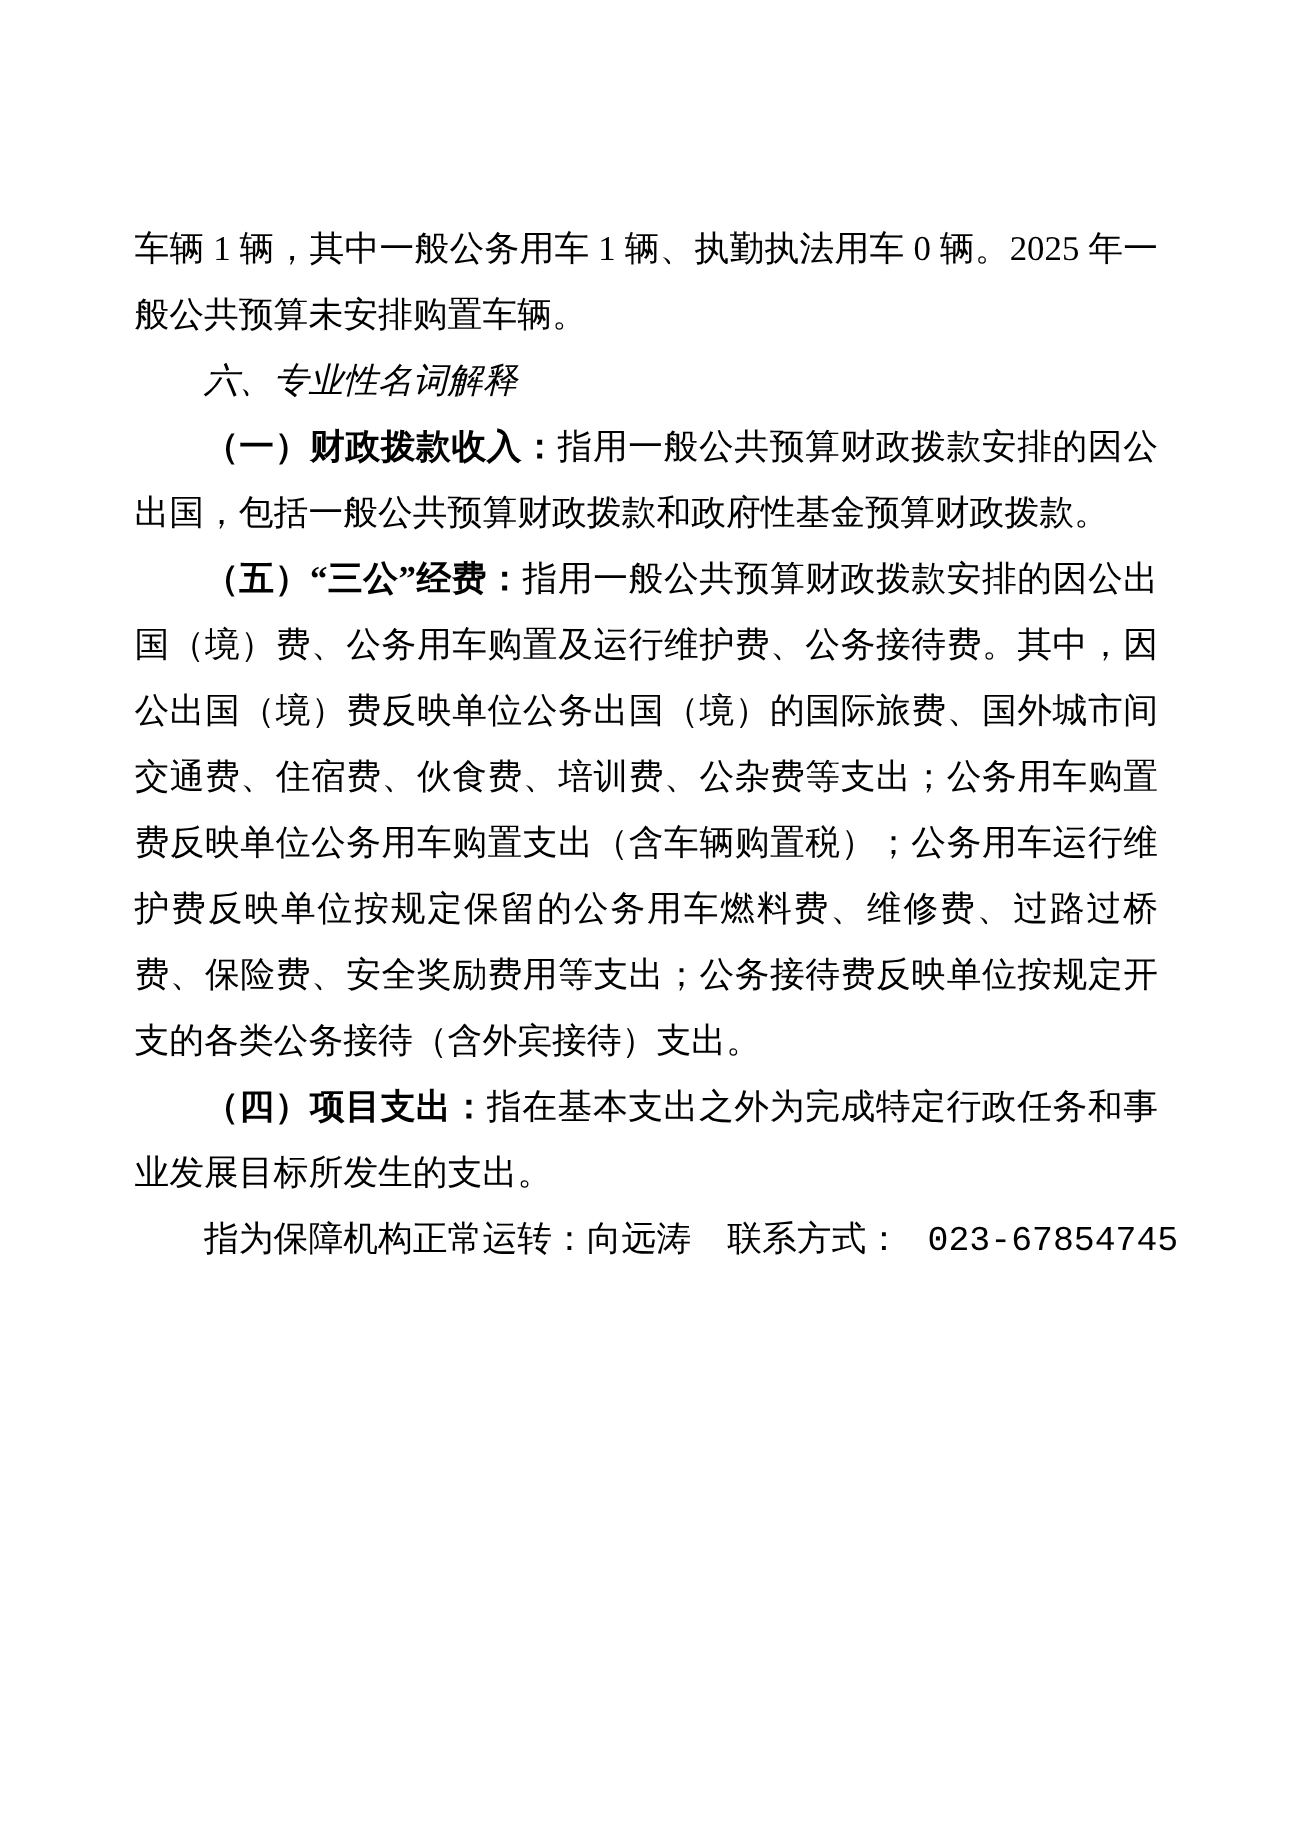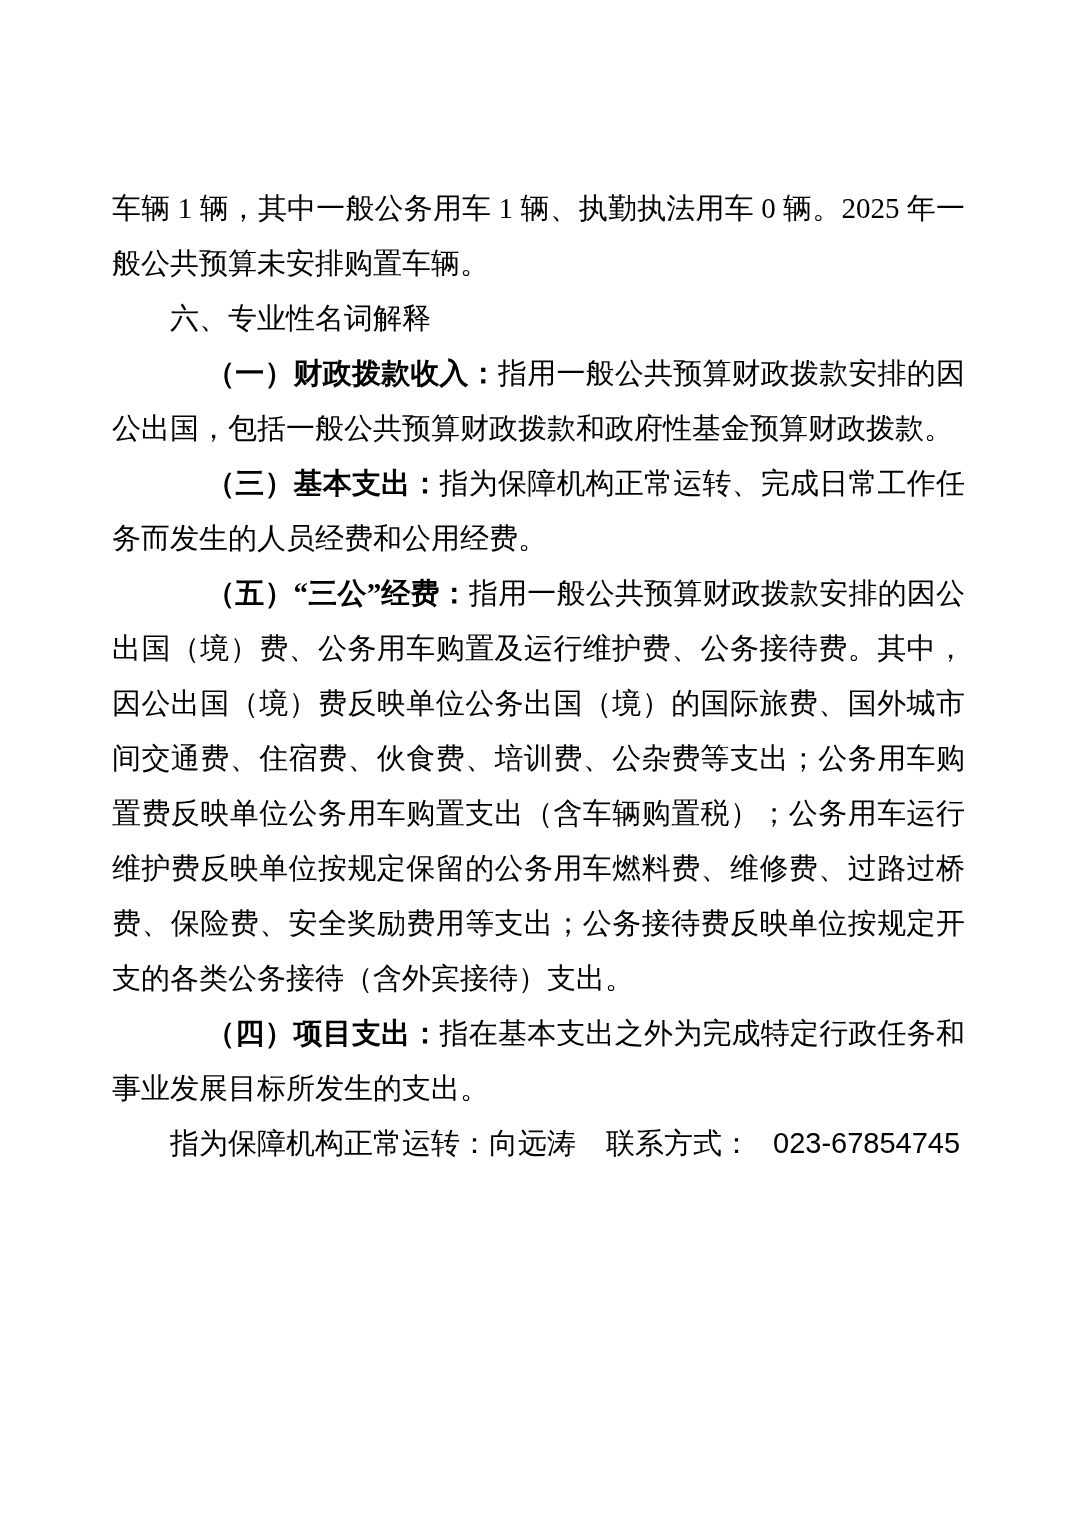--- a/index.html
+++ b/index.html
@@ -36,58 +36,55 @@
     text-justify: inter-ideograph;
     word-break: break-all;
   }
   .indent {
     text-indent: 2em;
   }
   .heading {
     font-family: "Liberation Sans", "DejaVu Sans", sans-serif;
     font-weight: bold;
     text-indent: 2em;
+    font-style: italic;
   }
   .lead {
     font-weight: bold;
-    margin-left: 36px;
   }
   .contact {
     text-indent: 2em;
     font-family: "Liberation Sans", "DejaVu Sans", sans-serif;
     font-weight: bold;
     font-size: 30px;
     white-space: nowrap;
   }
   .contact .method-label {
     margin-left: 30px;
   }
   .contact .phone-number {
-    font-family: Liberation Sans, sans-serif;
+    font-family: Liberation Mono, monospace;
     font-weight: normal;
     margin-left: 22px;
   }
 </style>
 </head>
 <body>
 
 <div class="page">
 
   <p class="body-par">车辆 1 辆，其中一般公务用车 1 辆、执勤执法用车 0 辆。2025 年一般公共预算未安排购置车辆。</p>
 
   <h3 class="heading">六、专业性名词解释</h3>
 
   <p class="body-par indent">
     <span class="lead">（一）财政拨款收入：</span><span>指用一般公共预算财政拨款安排的因公出国，包括一般公共预算财政拨款和政府性基金预算财政拨款。</span>
   </p>
 
 
-  <p class="body-par indent">
-    <span class="lead">（三）基本支出：</span><span>指为保障机构正常运转、完成日常工作任务而发生的人员经费和公用经费。</span>
-  </p>
 
   <p class="body-par indent">
     <span class="lead">（五）“三公”经费：</span><span>指用一般公共预算财政拨款安排的因公出国（境）费、公务用车购置及运行维护费、公务接待费。其中，因公出国（境）费反映单位公务出国（境）的国际旅费、国外城市间交通费、住宿费、伙食费、培训费、公杂费等支出；公务用车购置费反映单位公务用车购置支出（含车辆购置税）；公务用车运行维护费反映单位按规定保留的公务用车燃料费、维修费、过路过桥费、保险费、安全奖励费用等支出；公务接待费反映单位按规定开支的各类公务接待（含外宾接待）支出。</span>
   </p>
 
   <p class="body-par indent">
     <span class="lead">（四）项目支出：</span><span>指在基本支出之外为完成特定行政任务和事业发展目标所发生的支出。</span>
   </p>
 
   <p class="contact">

